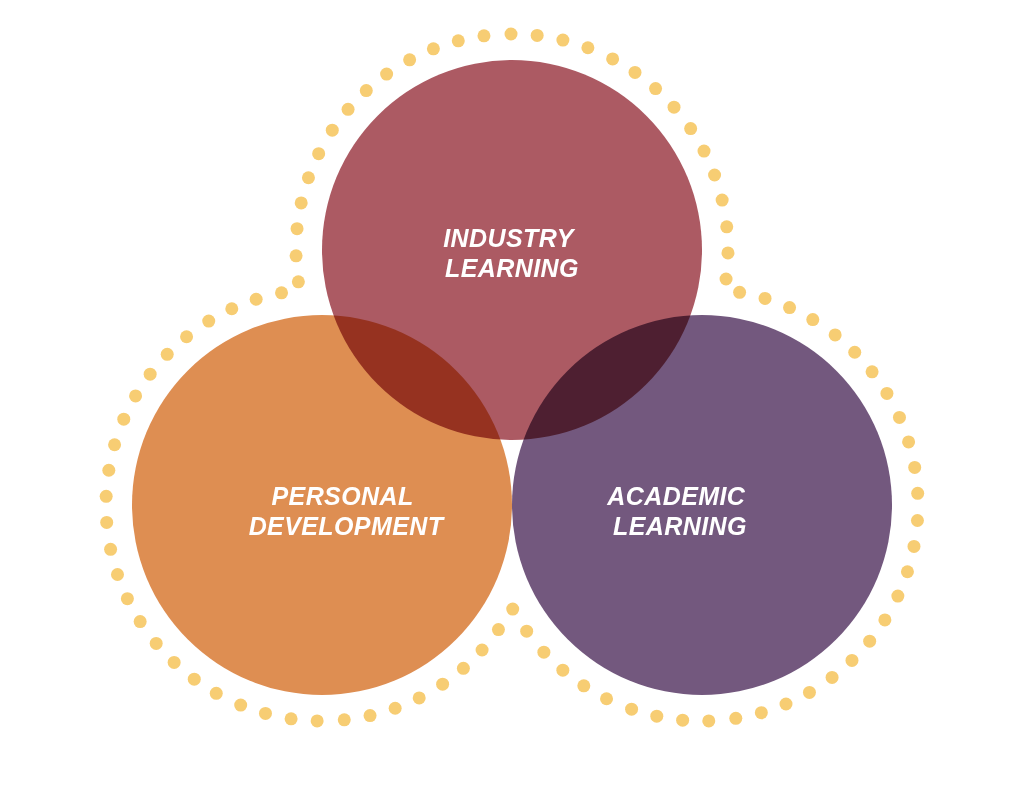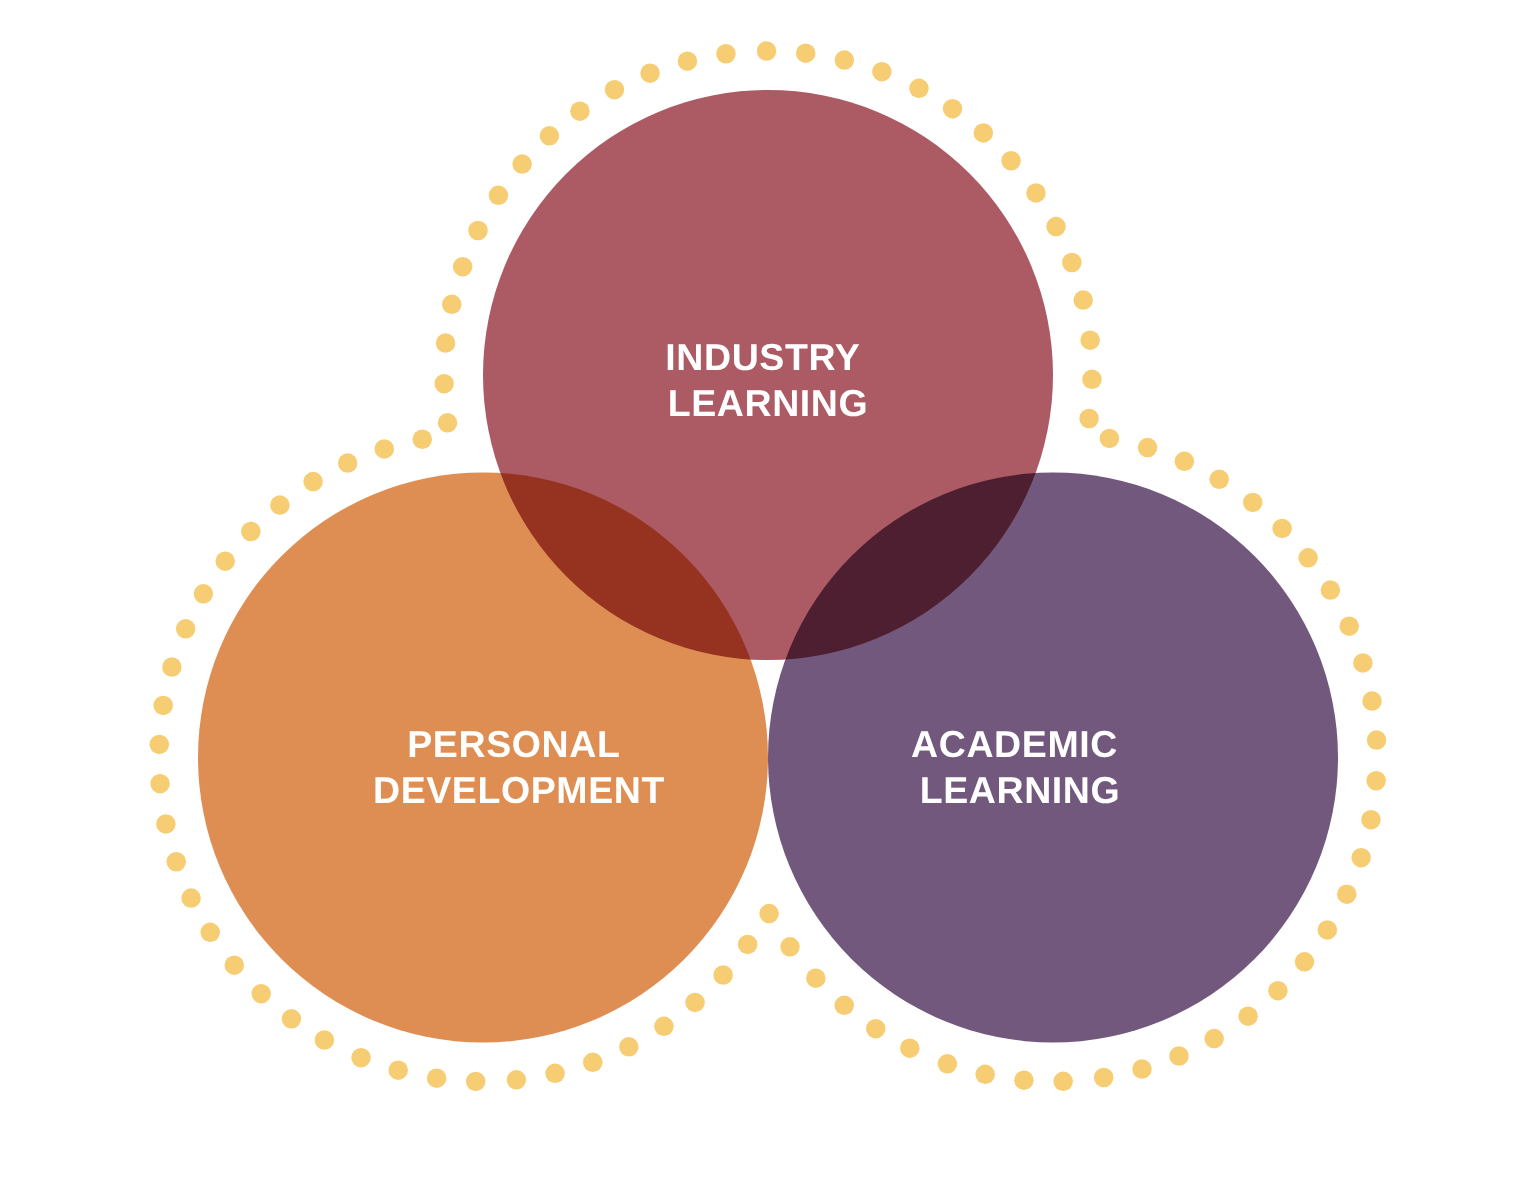--- a/index.html
+++ b/index.html
@@ -12,20 +12,21 @@
     width: 1025px;
     height: 791px;
     overflow: hidden;
     font-family: "Liberation Sans", sans-serif;
   }
   #venn-stage {
     position: relative;
     width: 879px;
     height: 791px;
     background: #ffffff;
+    font-style: italic;
   }
   #venn-svg {
     position: absolute;
     left: 0;
     top: 0;
     width: 1025px;
     height: 791px;
     display: block;
   }
   .venn-label {

